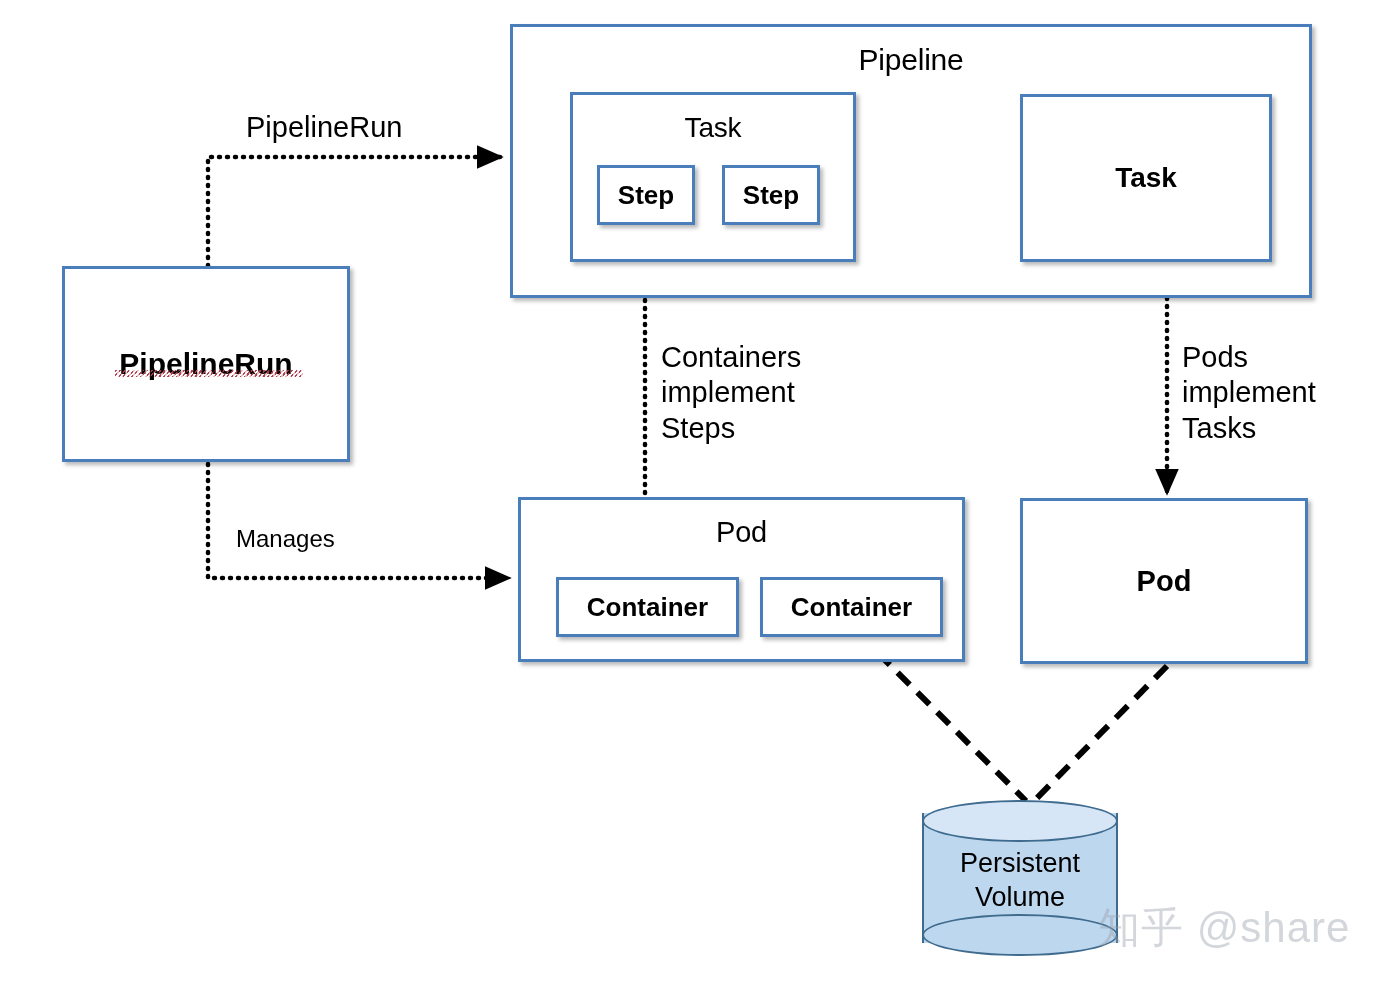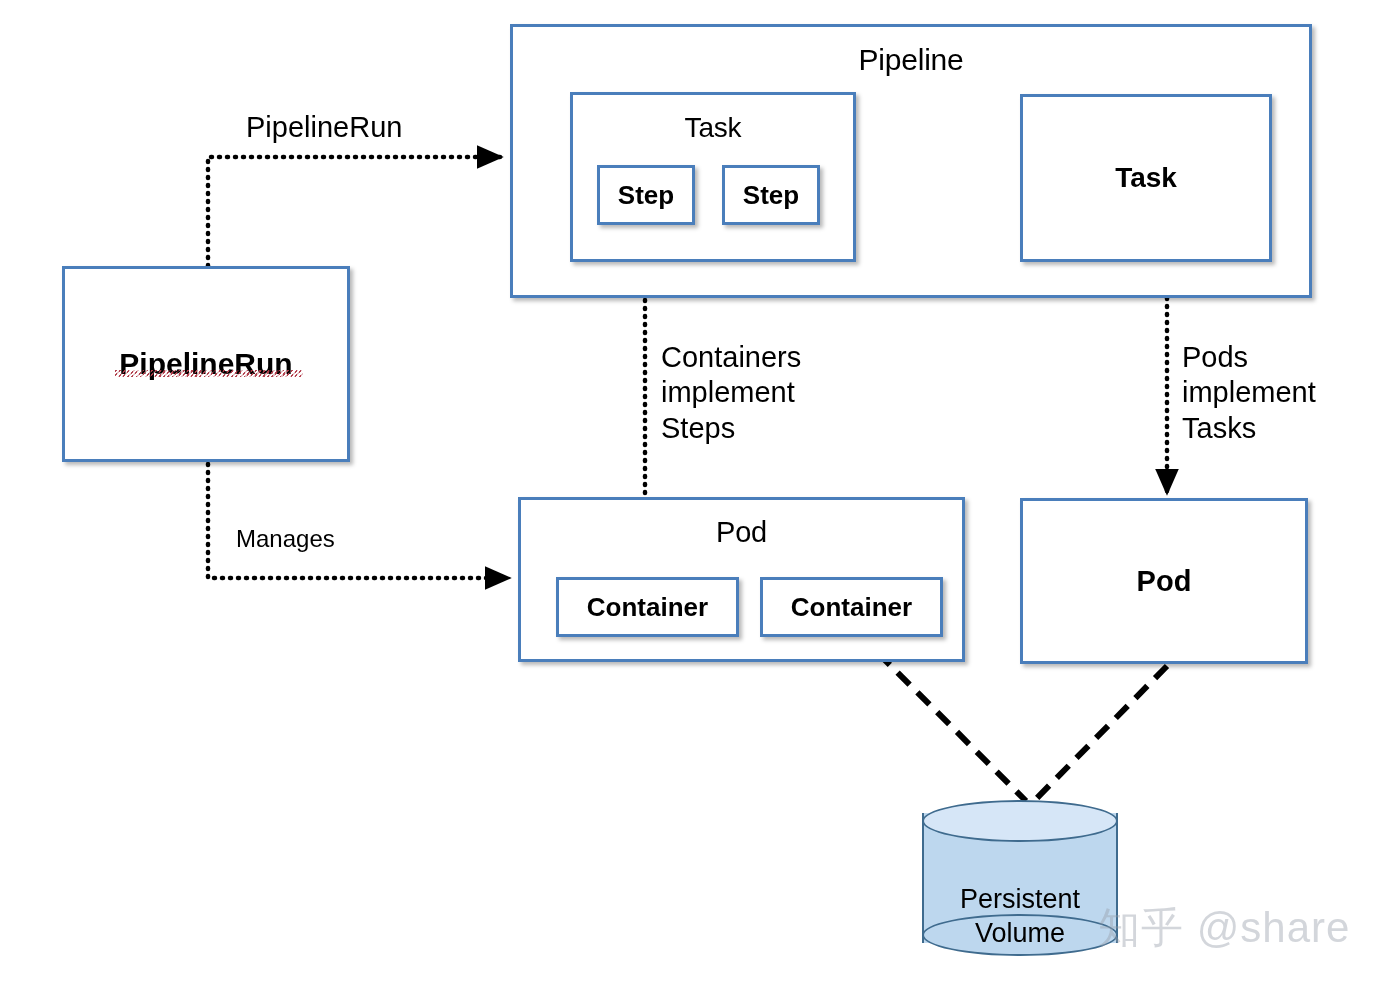--- a/index.html
+++ b/index.html
@@ -173,21 +173,21 @@
   </div>
 
   <div class="box" style="left:1020px;top:498px;width:288px;height:166px;">
     <div class="centered-label" style="font-size:29px;">Pod</div>
   </div>
 
   <div class="cyl" style="left:922px;top:800px;width:196px;height:156px;">
     <div class="body"></div>
     <div class="bottom"></div>
     <div class="top"></div>
-    <div class="cyl-text" style="font-size:27px;margin-top:36px;">Persistent
+    <div class="cyl-text" style="font-size:27px;">Persistent
 Volume</div>
   </div>
 
   <div class="note" style="left:246px;top:110px;font-size:29px;">PipelineRun</div>
 
   <div class="note" style="left:236px;top:524px;font-size:24px;">Manages</div>
 
   <div class="note" style="left:661px;top:340px;font-size:29px;">Containers
 implement
 Steps</div>

